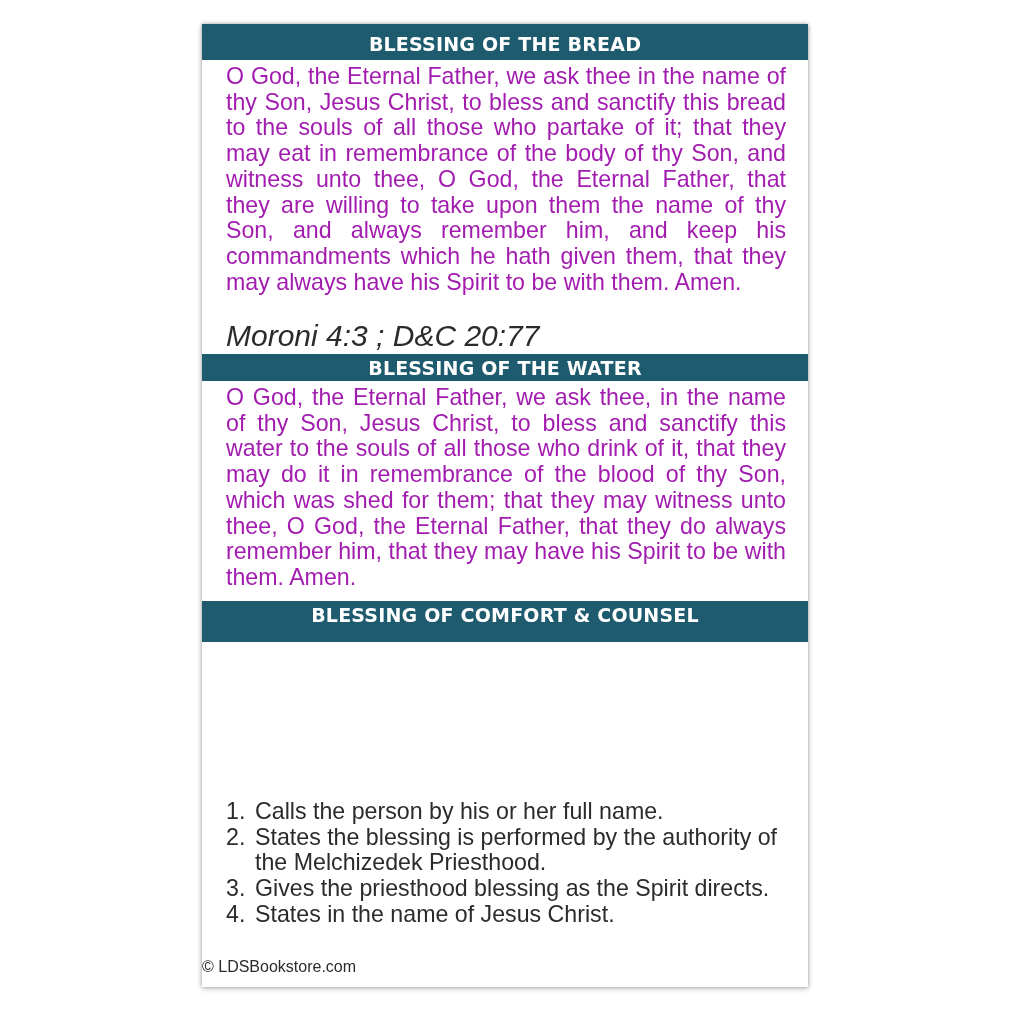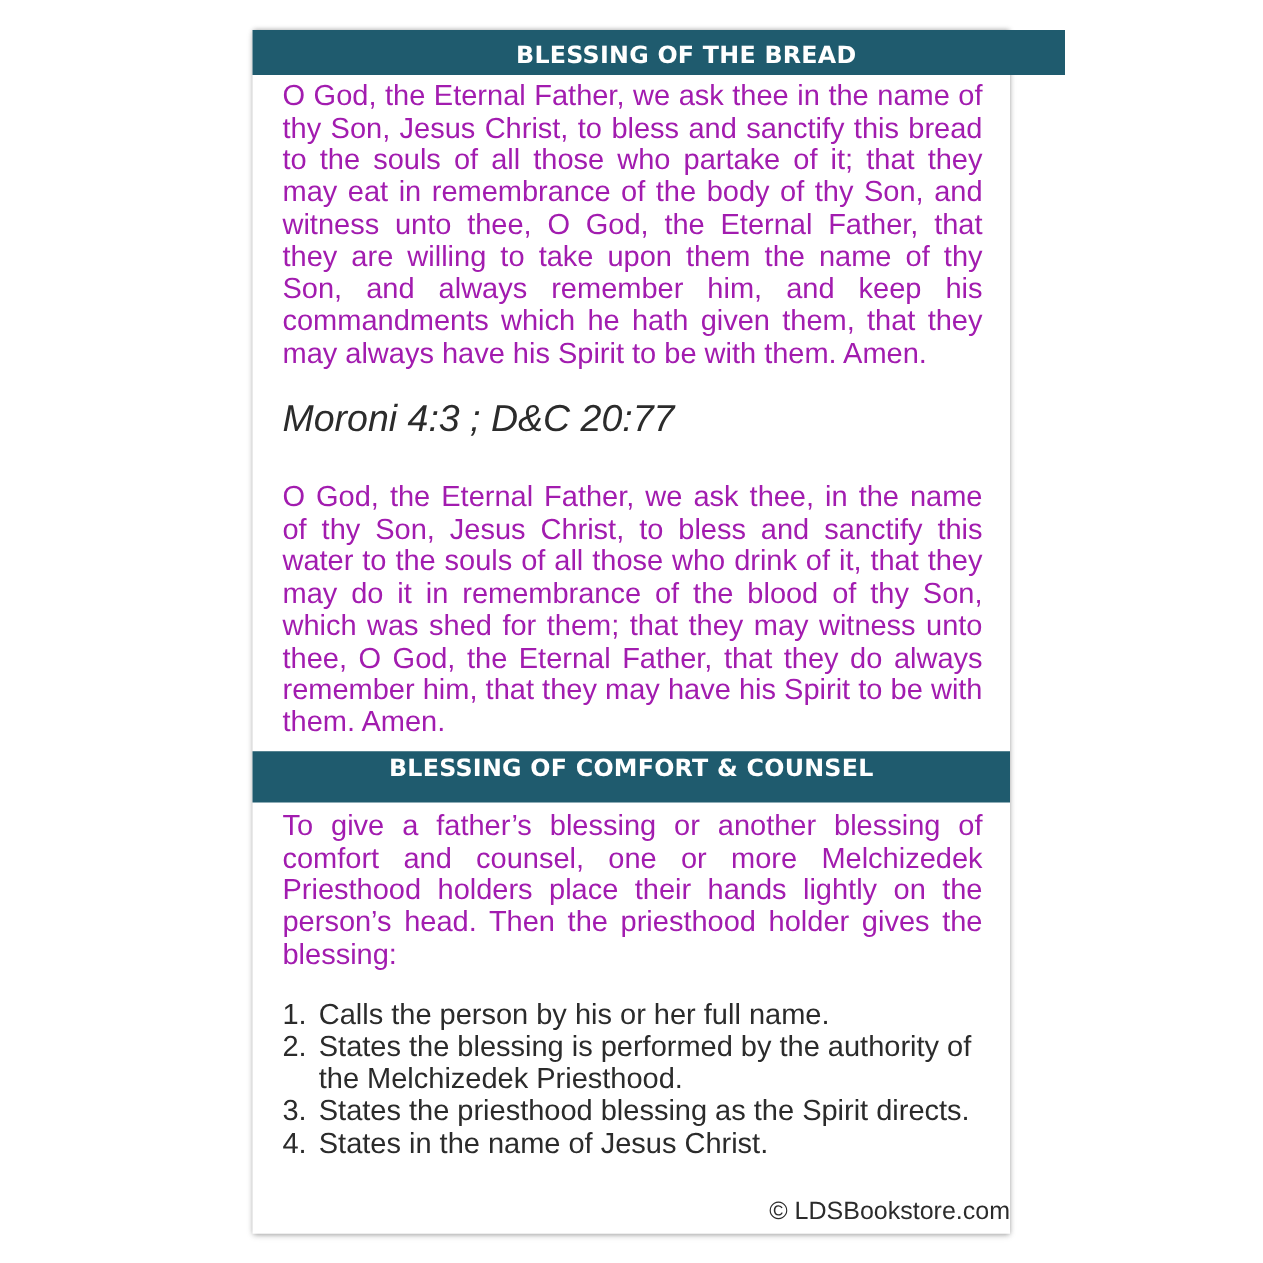--- a/index.html
+++ b/index.html
@@ -51,52 +51,52 @@
     color: #2b2b2b;
     font-size: 23.2px;
     line-height: 25.7px;
   }
   .li { display: flex; }
   .li .num { width: 29px; flex: none; }
   .li .txt { flex: 1; }
   .footer {
     position: absolute;
     left: 0; width: 606px;
-    text-align: right;
+    text-align: left;
     color: #2b2b2b;
-    font-size: 20px;
+    font-size: 16px;
   }
 </style>
 </head>
 <body>
 
 <div class="card">
 
-  <div class="hdr" style="top:0; height:36px; line-height:40px;padding-left:44px;">BLESSING OF THE BREAD</div>
+  <div class="hdr" style="top:0; height:36px; line-height:40px;">BLESSING OF THE BREAD</div>
   <div class="body-text" style="top:40px;">O God, the Eternal Father, we ask thee in the name of thy Son, Jesus Christ, to bless and sanctify this bread to the souls of all those who partake of it; that they may eat in remembrance of the body of thy Son, and witness unto thee, O God, the Eternal Father, that they are willing to take upon them the name of thy Son, and always remember him, and keep his commandments which he hath given them, that they may always have his Spirit to be with them. Amen.</div>
   <div class="ref" style="top:299px;">Moroni 4:3 ; D&amp;C 20:77</div>
 
+  <div class="hdr" style="top:330px; height:27px; line-height:28px;">BLESSING OF THE WATER</div>
   <div class="body-text" style="top:361px;">O God, the Eternal Father, we ask thee, in the name of thy Son, Jesus Christ, to bless and sanctify this water to the souls of all those who drink of it, that they may do it in remembrance of the blood of thy Son, which was shed for them; that they may witness unto thee, O God, the Eternal Father, that they do always remember him, that they may have his Spirit to be with them. Amen.</div>
   <div class="ref" style="top:584px;">Moroni 5:2 ; D&amp;C 20:79</div>
 
   <div class="hdr" style="top:577px; height:41px; line-height:28px;">BLESSING OF COMFORT &amp; COUNSEL</div>
-  <div class="body-text" style="top:624px;">To give a father’s blessing or another blessing of comfort and counsel, one or more Melchizedek Priesthood holders place their hands lightly on the person’s head. Then the priesthood holder gives the blessing:</div>
 
   <div class="list" style="top:775px;">
     <div class="li">
       <span class="num">1.</span>
       <span class="txt">Calls the person by his or her full name.</span>
     </div>
     <div class="li">
       <span class="num">2.</span>
       <span class="txt">States the blessing is performed by the authority of the Melchizedek Priesthood.</span>
     </div>
     <div class="li">
       <span class="num">3.</span>
-      <span class="txt">States the priesthood blessing as the Spirit directs.</span>
+      <span class="txt">Gives the priesthood blessing as the Spirit directs.</span>
     </div>
     <div class="li">
       <span class="num">4.</span>
       <span class="txt">States in the name of Jesus Christ.</span>
     </div>
   </div>
 
   <div class="footer" style="top:934px;">© LDSBookstore.com</div>
 </div>
 

